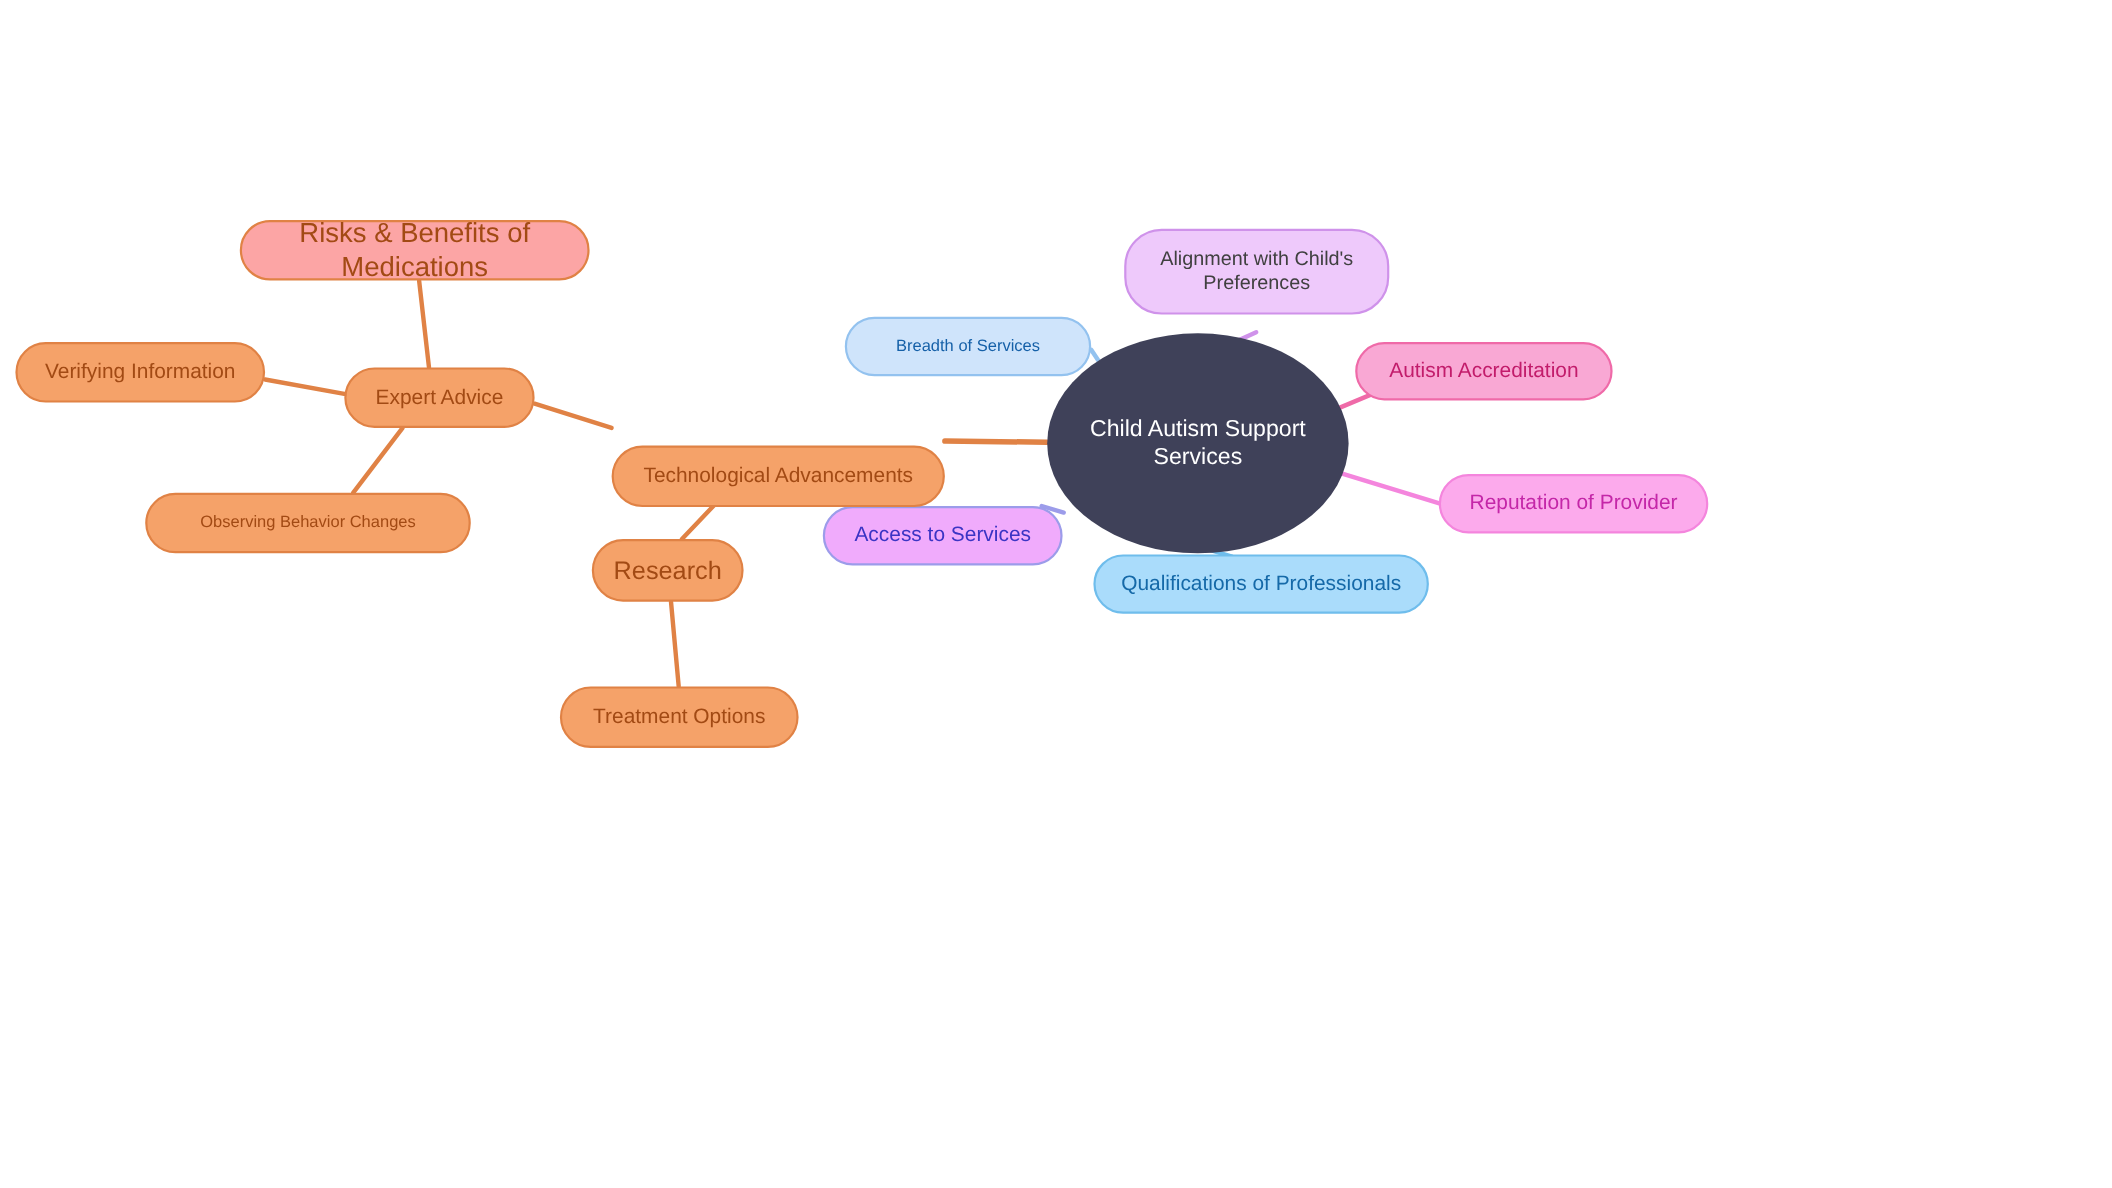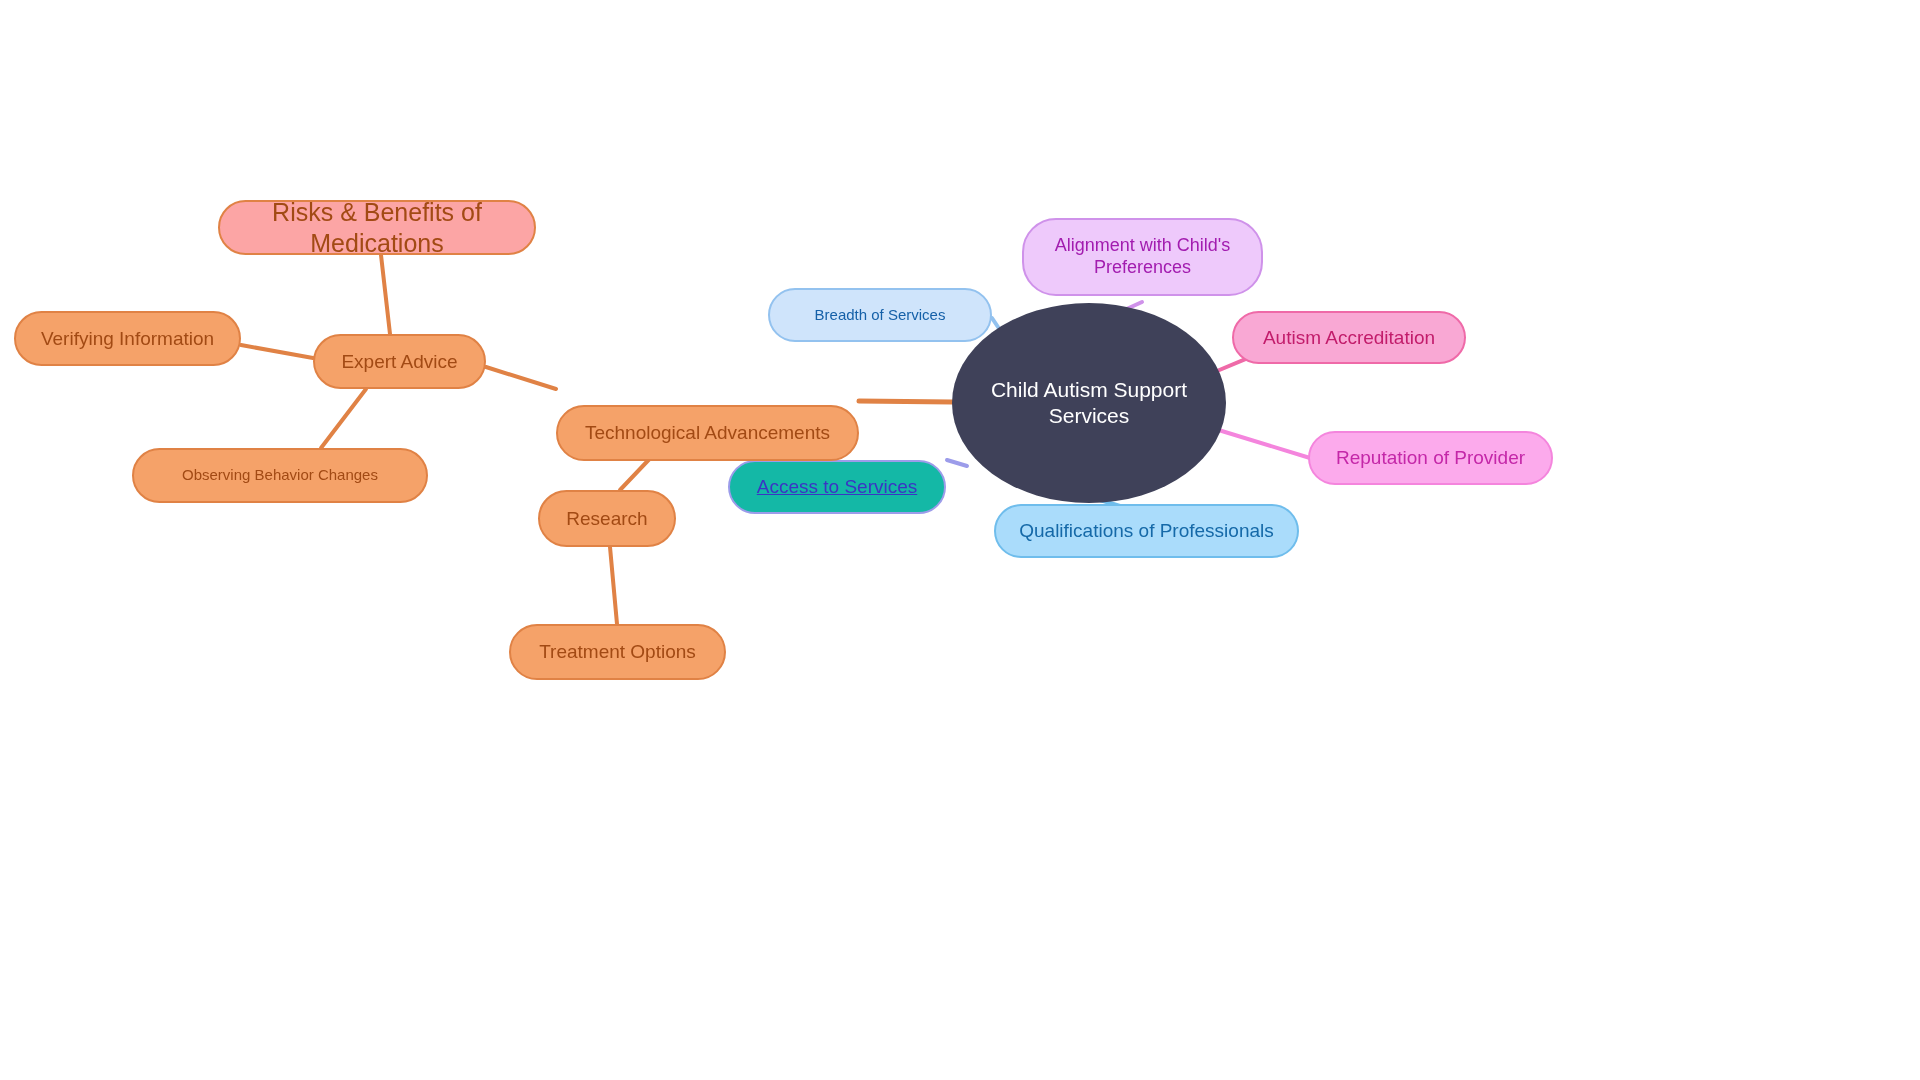--- a/index.html
+++ b/index.html
@@ -108,27 +108,27 @@
       <line x1="556" y1="389" x2="486" y2="367" stroke="#e08245" stroke-width="4" stroke-linecap="round"></line>
       <line x1="678" y1="429" x2="620" y2="490" stroke="#e08245" stroke-width="4" stroke-linecap="round"></line>
       <line x1="390" y1="334" x2="381" y2="255" stroke="#e08245" stroke-width="4" stroke-linecap="round"></line>
       <line x1="313" y1="358" x2="241" y2="345" stroke="#e08245" stroke-width="4" stroke-linecap="round"></line>
       <line x1="366" y1="389" x2="321" y2="448" stroke="#e08245" stroke-width="4" stroke-linecap="round"></line>
       <line x1="610" y1="547" x2="617" y2="624" stroke="#e08245" stroke-width="4" stroke-linecap="round"></line>
     </svg>
   <div id="node-layer">
       <div class="node central t-dark" style="left: 952px; top: 303px; width: 274px; height: 200px; font-size: 21px; background: rgb(63, 65, 89); color: rgb(255, 255, 255);"><span style="padding: 0px 6px;">Child Autism Support Services</span></div>
       <div class="node rounded t-blue-light" style="left: 768px; top: 288px; width: 224px; height: 54px; font-size: 15px; background: rgb(207, 228, 251); border-color: rgb(147, 194, 239); color: rgb(21, 96, 168);"><span style="padding: 0px 14px;">Breadth of Services</span></div>
-      <div class="node rounded t-lavender" style="left: 1022px; top: 218px; width: 241px; height: 78px; font-size: 18px; background: rgb(238, 201, 251); border-color: rgb(207, 146, 234); color: #a21caf;"><span style="padding: 0px 14px;">Alignment with Child's
+      <div class="node rounded t-lavender" style="left: 1022px; top: 208px; width: 241px; height: 78px; font-size: 18px; background: rgb(238, 201, 251); border-color: rgb(207, 146, 234); color: #404040;"><span style="padding: 0px 14px;">Alignment with Child's
 Preferences</span></div>
       <div class="node rounded t-pink-hot" style="left: 1232px; top: 311px; width: 234px; height: 53px; font-size: 19px; background: #f9a8d4; border-color: rgb(239, 106, 168); color: rgb(194, 28, 107); justify-content: center;"><span style="padding: 0px 14px;">Autism Accreditation</span></div>
       <div class="node rounded t-pink-light" style="left: 1308px; top: 431px; width: 245px; height: 54px; font-size: 19px; background: rgb(252, 170, 236); border-color: rgb(244, 133, 221); color: rgb(196, 39, 168);"><span style="padding: 0px 14px;">Reputation of Provider</span></div>
       <div class="node rounded t-blue-sky" style="left: 994px; top: 504px; width: 305px; height: 54px; font-size: 19px; background: rgb(170, 220, 251); border-color: rgb(111, 189, 236); color: rgb(21, 105, 168);"><span style="padding: 0px 14px;">Qualifications of Professionals</span></div>
-      <div class="node rounded t-periwinkle" style="left: 728px; top: 460px; width: 218px; height: 54px; font-size: 19px; background: #14b8a6; border-color: rgb(156, 156, 234); color: rgb(59, 52, 196); text-decoration: underline;"><span style="padding: 0px 14px;">Access to Services</span></div>
+      <div class="node rounded t-periwinkle" style="left: 748px; top: 460px; width: 218px; height: 54px; font-size: 19px; background: #f0abfc; border-color: rgb(156, 156, 234); color: rgb(59, 52, 196);"><span style="padding: 0px 14px;">Access to Services</span></div>
       <div class="node rounded t-orange" style="left: 556px; top: 373px; width: 303px; height: 56px; font-size: 19px; background: rgb(245, 162, 105); border-color: rgb(224, 130, 69); color: rgb(162, 74, 20); margin-top: 32px;"><span style="padding: 0px 14px;">Technological Advancements</span></div>
       <div class="node rounded t-orange" style="left: 313px; top: 334px; width: 173px; height: 55px; font-size: 19px; background: rgb(245, 162, 105); border-color: rgb(224, 130, 69); color: rgb(162, 74, 20);"><span style="padding: 0px 14px;">Expert Advice</span></div>
       <div class="node rounded t-orange" style="left: 218px; top: 200px; width: 318px; height: 55px; font-size: 25px; background: #fca5a5; border-color: rgb(224, 130, 69); color: rgb(162, 74, 20);"><span style="padding: 0px 14px;">Risks &amp; Benefits of Medications</span></div>
       <div class="node rounded t-orange" style="left: 14px; top: 311px; width: 227px; height: 55px; font-size: 19px; background: rgb(245, 162, 105); border-color: rgb(224, 130, 69); color: rgb(162, 74, 20);"><span style="padding: 0px 14px;">Verifying Information</span></div>
       <div class="node rounded t-orange" style="left: 132px; top: 448px; width: 296px; height: 55px; font-size: 15px; background: rgb(245, 162, 105); border-color: rgb(224, 130, 69); color: rgb(162, 74, 20);"><span style="padding: 0px 14px;">Observing Behavior Changes</span></div>
-      <div class="node rounded t-orange" style="left: 538px; top: 490px; width: 138px; height: 57px; font-size: 19px; background: rgb(245, 162, 105); border-color: rgb(224, 130, 69); color: rgb(162, 74, 20);"><span style="padding: 0px 14px;">Research</span></div>
+      <div class="node rounded t-orange" style="left: 538px; top: 490px; width: 138px; height: 57px; font-size: 23px; background: rgb(245, 162, 105); border-color: rgb(224, 130, 69); color: rgb(162, 74, 20);"><span style="padding: 0px 14px;">Research</span></div>
       <div class="node rounded t-orange" style="left: 509px; top: 624px; width: 217px; height: 56px; font-size: 19px; background: rgb(245, 162, 105); border-color: rgb(224, 130, 69); color: rgb(162, 74, 20);"><span style="padding: 0px 14px;">Treatment Options</span></div>
     </div>
 </div>
 
 </body></html>

